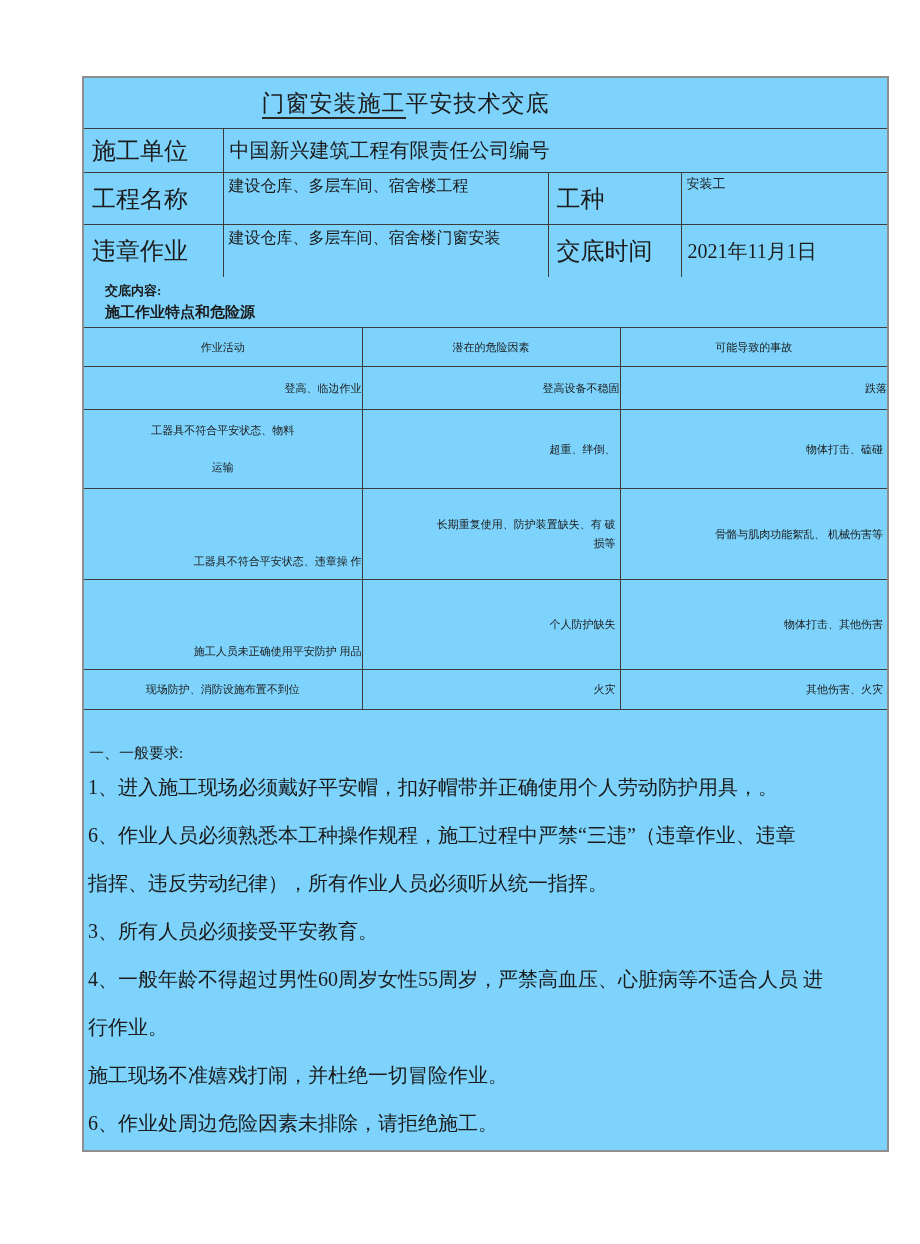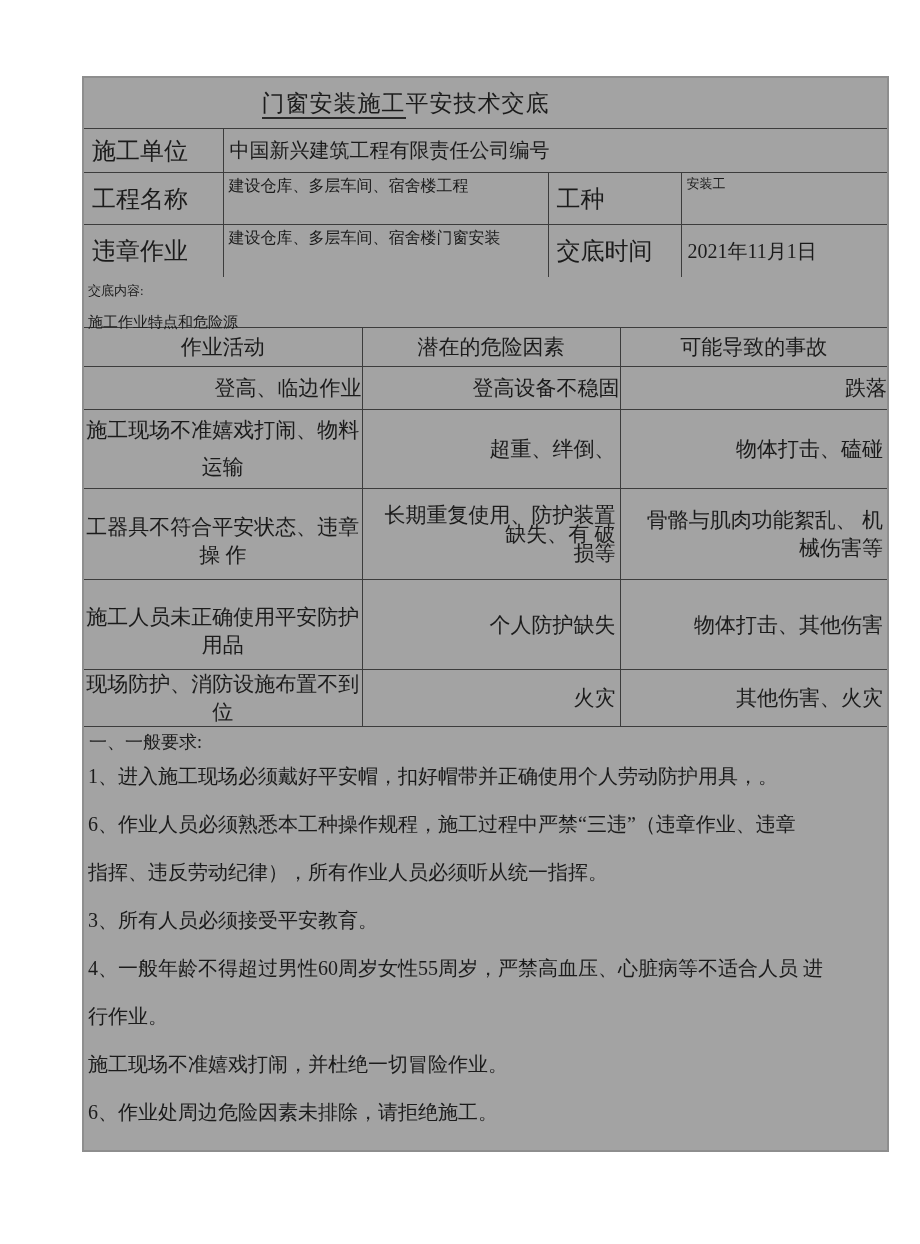--- a/index.html
+++ b/index.html
@@ -10,21 +10,21 @@
     color:#1b1b1b;
     position:relative;
     -webkit-font-smoothing:antialiased;
   }
   .sheet{
     position:absolute;
     left:82px;top:76px;
     width:807px;height:1076px;
     border:2px solid #8e8e8e;
     box-sizing:border-box;
-    background:#a3a3a3;
+    background:#7dd3fc;
     overflow:hidden;
   }
   table.grid{
     width:100%;
     border-collapse:collapse;
     table-layout:fixed;
     border-style:hidden; 
   }
   table.grid td{
     border:1px solid #3c3c3c;
@@ -70,45 +70,47 @@
     padding-top:2px !important;
   }
   .row-unit td{height:43px;}
   .row-project td{height:48px;}
   .row-part td{height:49px;}
   
   .content-header{
     height:51px;
     box-sizing:border-box;
     border-bottom:1px solid #3c3c3c;
-    padding:4px 0 0 4px;
+    padding:4px 0 0 21px;
+    font-weight:bold;
   }
   .content-header .l1{font-size:13px;line-height:19px;}
-  .content-header .l2{font-size:15px;line-height:25px;margin-top:10px;}
+  .content-header .l2{font-size:15px;line-height:25px;}
   
   .hazard-wrap{border-bottom:1px solid #3c3c3c;}
-  table.grid.hazard td{font-size:21px;font-family:Liberation Serif, serif;}
+  table.grid.hazard td{font-size:11px;font-family:Liberation Serif, serif;}
   .hz-head td{height:38px;text-align:center;vertical-align:middle;}
   .hz-r1 td{height:42px;text-align:right;vertical-align:middle;}
   .hz-r2 td{height:78px;}
   .hz-r3 td{height:80px;}
   .hz-r4 td{height:79px;}
   .hz-r5 td{height:39px;}
   td.cc{text-align:center;vertical-align:middle;}
   td.ll{text-align:right;vertical-align:middle;padding-left:6px !important;padding-right:4px !important;}
-  td.bc{text-align:center;vertical-align:bottom;padding-bottom:10px !important;}
+  td.bc{text-align:right;vertical-align:bottom;padding-bottom:10px !important;}
   .stack37 span{display:block;line-height:37px;}
   .stack19 span{display:block;line-height:19px;}
   
   .req-heading{
-    font-size:18px;
+    font-size:15px;
     line-height:24px;
     padding:3px 0 0 5px;
     height:25px;
     box-sizing:border-box;
+    margin-top:28px;
   }
   .req-line{
     font-size:20px;
     line-height:48px;
     height:48px;
     padding-left:4px;
     white-space:nowrap;
   }
 </style>
 </head>
@@ -166,21 +168,21 @@
         <td>潜在的危险因素</td>
         <td>可能导致的事故</td>
       </tr>
       <tr class="hz-r1">
         <td>登高、临边作业</td>
         <td>登高设备不稳固</td>
         <td>跌落</td>
       </tr>
       <tr class="hz-r2">
         <td class="cc stack37">
-          <span>施工现场不准嬉戏打闹、物料</span>
+          <span>工器具不符合平安状态、物料</span>
           <span>运输</span>
         </td>
         <td class="ll">超重、绊倒、</td>
         <td class="ll">物体打击、磕碰</td>
       </tr>
       <tr class="hz-r3">
         <td class="bc">工器具不符合平安状态、违章操 作</td>
         <td class="ll stack19">
           <span>长期重复使用、防护装置缺失、有 破</span>
           <span>损等</span>

